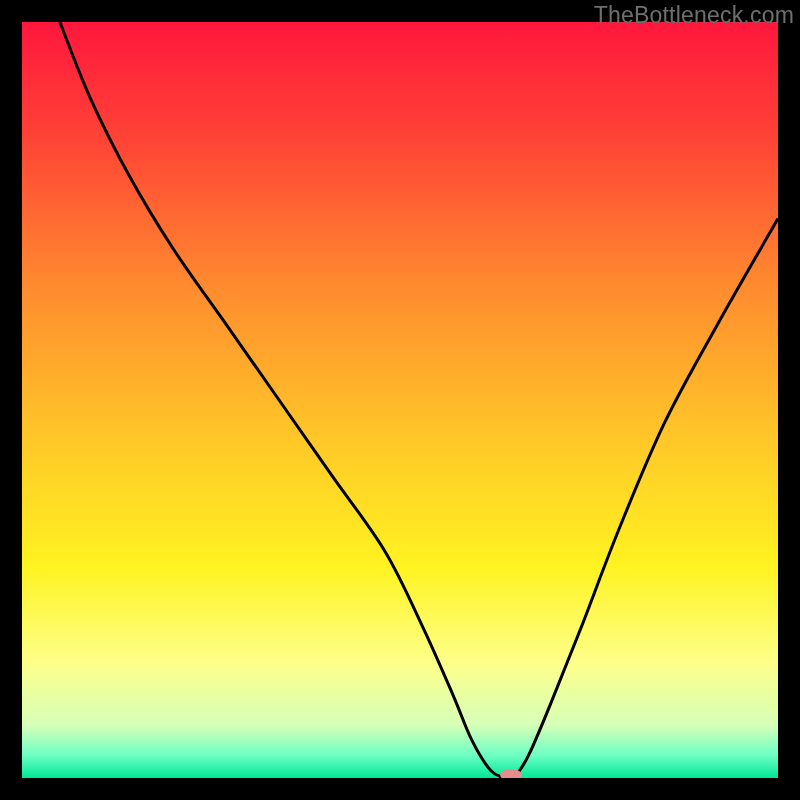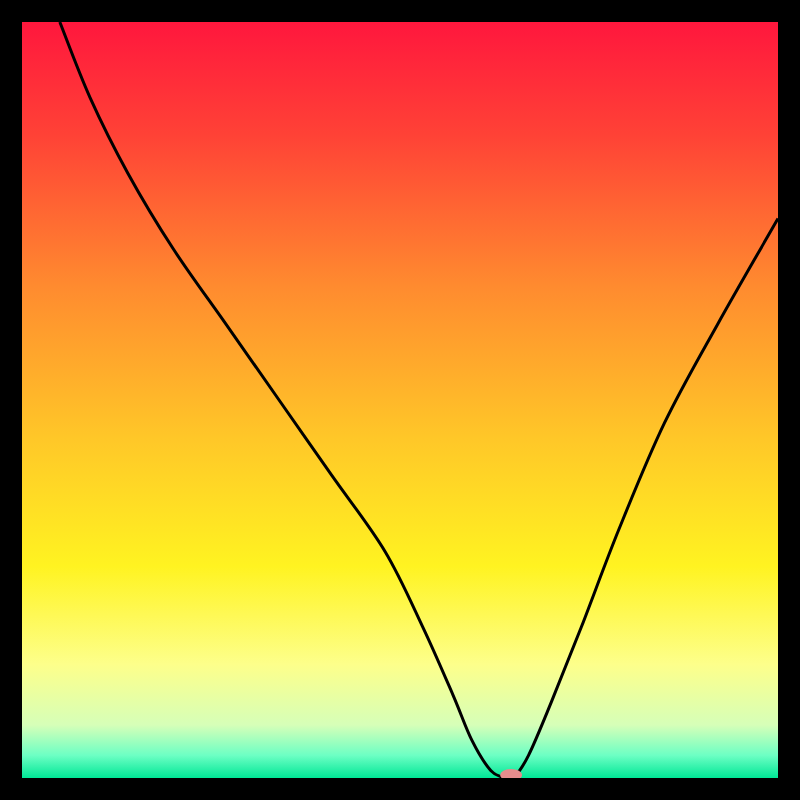--- a/index.html
+++ b/index.html
@@ -50,13 +50,14 @@
           <stop offset="85%" stop-color="#fdff8b"></stop>
           <stop offset="93%" stop-color="#d6ffb8"></stop>
           <stop offset="97%" stop-color="#6dffc4"></stop>
           <stop offset="100%" stop-color="#00e796"></stop>
         </linearGradient>
     </defs>
     <rect x="0" y="0" width="756" height="756" fill="url(#bg)"></rect>
     <path id="curve" fill="none" stroke="#000" stroke-width="3" d="M 37.800000000000004 0 C 42.84 12.600000000000003, 56.699999999999996 50.400000000000034, 68.03999999999999 75.60000000000002 C 79.38 100.80000000000001, 91.98 125.99999999999993, 105.84 151.19999999999993 C 119.7 176.39999999999995, 134.82000000000002 201.60000000000005, 151.20000000000002 226.80000000000007 C 167.58 252.00000000000009, 186.48000000000002 277.20000000000005, 204.12 302.40000000000003 C 221.76 327.6, 239.40000000000003 352.8, 257.04 378 C 274.68 403.2, 292.32 428.4, 309.96 453.59999999999997 C 327.59999999999997 478.79999999999995, 347.76 504.00000000000006, 362.88 529.2 C 378 554.4000000000001, 389.34000000000003 580.8599999999999, 400.68 604.8 C 412.02 628.74, 422.72999999999996 653.94, 430.91999999999996 672.84 C 439.10999999999996 691.74, 443.52 705.6, 449.82 718.2 C 456.12 730.8000000000001, 463.04999999999995 742.1400000000001, 468.71999999999997 748.44 C 474.39 754.74, 480.06 754.74, 483.84000000000003 756 C 487.62000000000006 757.26, 487.62 759.78, 491.40000000000003 756 C 495.18000000000006 752.22, 500.22 745.9200000000001, 506.52000000000004 733.32 C 512.82 720.72, 520.38 701.8199999999999, 529.1999999999999 680.4 C 538.0199999999999 658.98, 548.0999999999999 633.78, 559.4399999999999 604.8 C 570.78 575.8199999999999, 583.38 540.54, 597.24 506.52 C 611.1 472.5, 626.22 434.7, 642.6 400.68 C 658.98 366.66, 676.62 336.42, 695.52 302.40000000000003 C 714.42 268.38000000000005, 745.92 214.20000000000005, 756 196.56000000000006"></path>
     <ellipse id="marker" cx="489.132" cy="753" rx="11" ry="6" fill="#e58c8d"></ellipse>
   </svg>
+  <div class="watermark">TheBottleneck.com</div>
 </div>
 
 </body></html>

